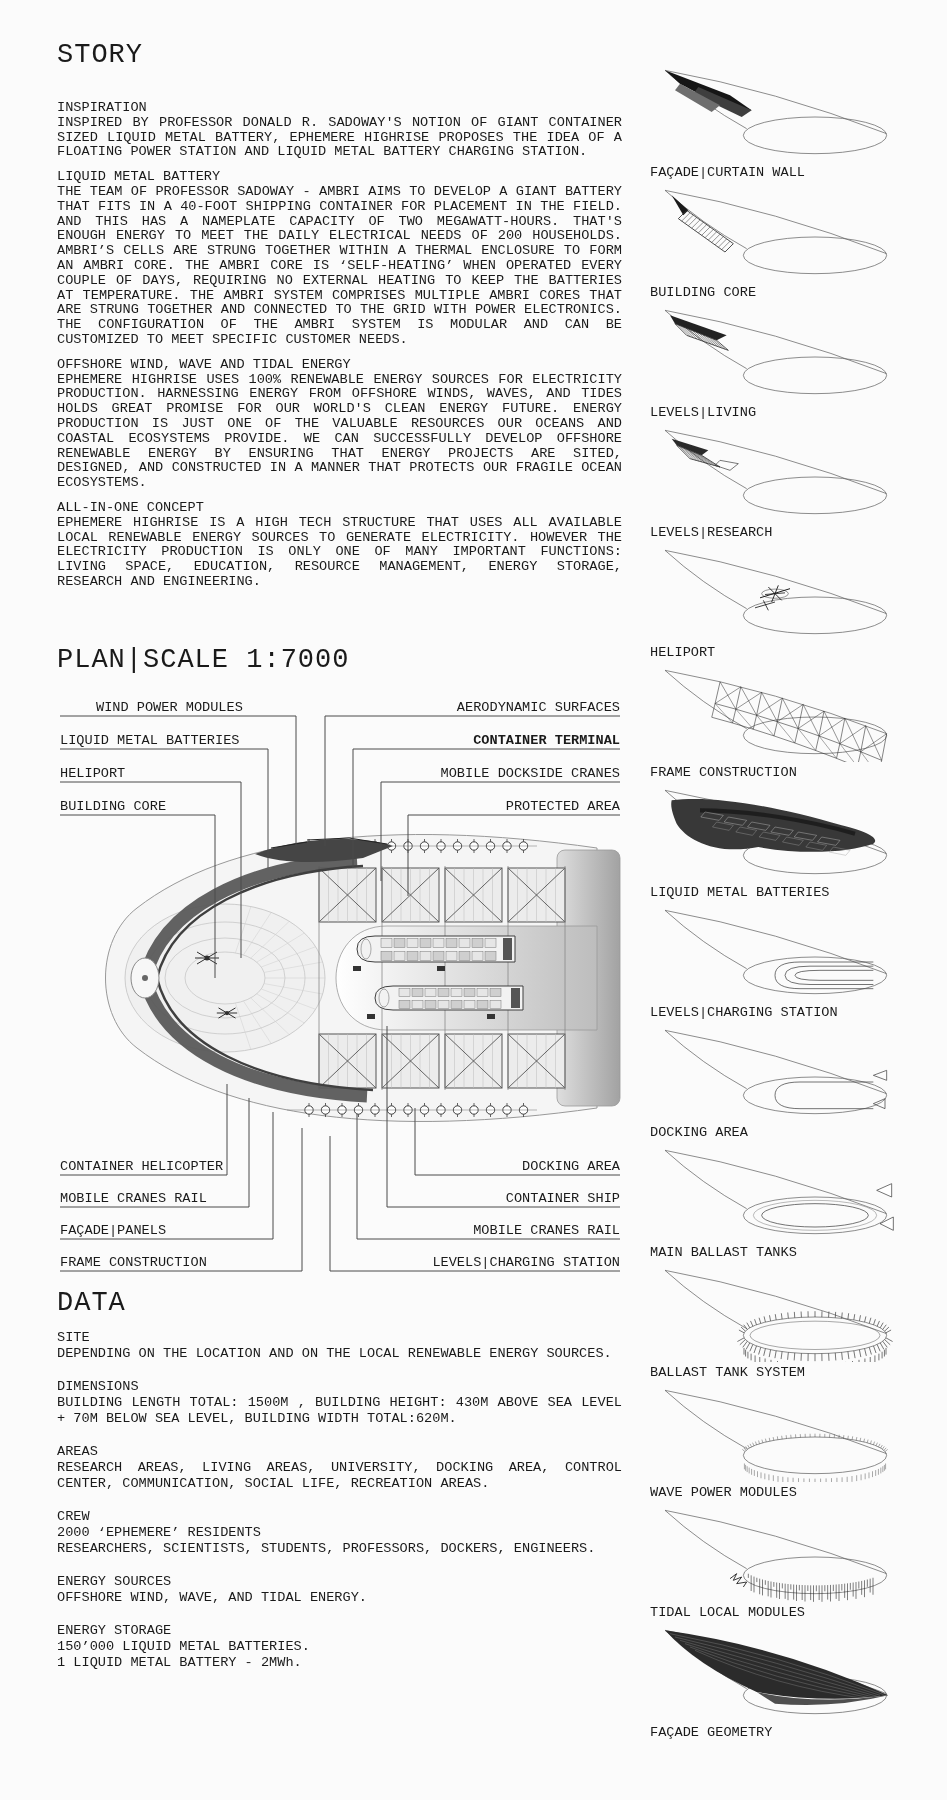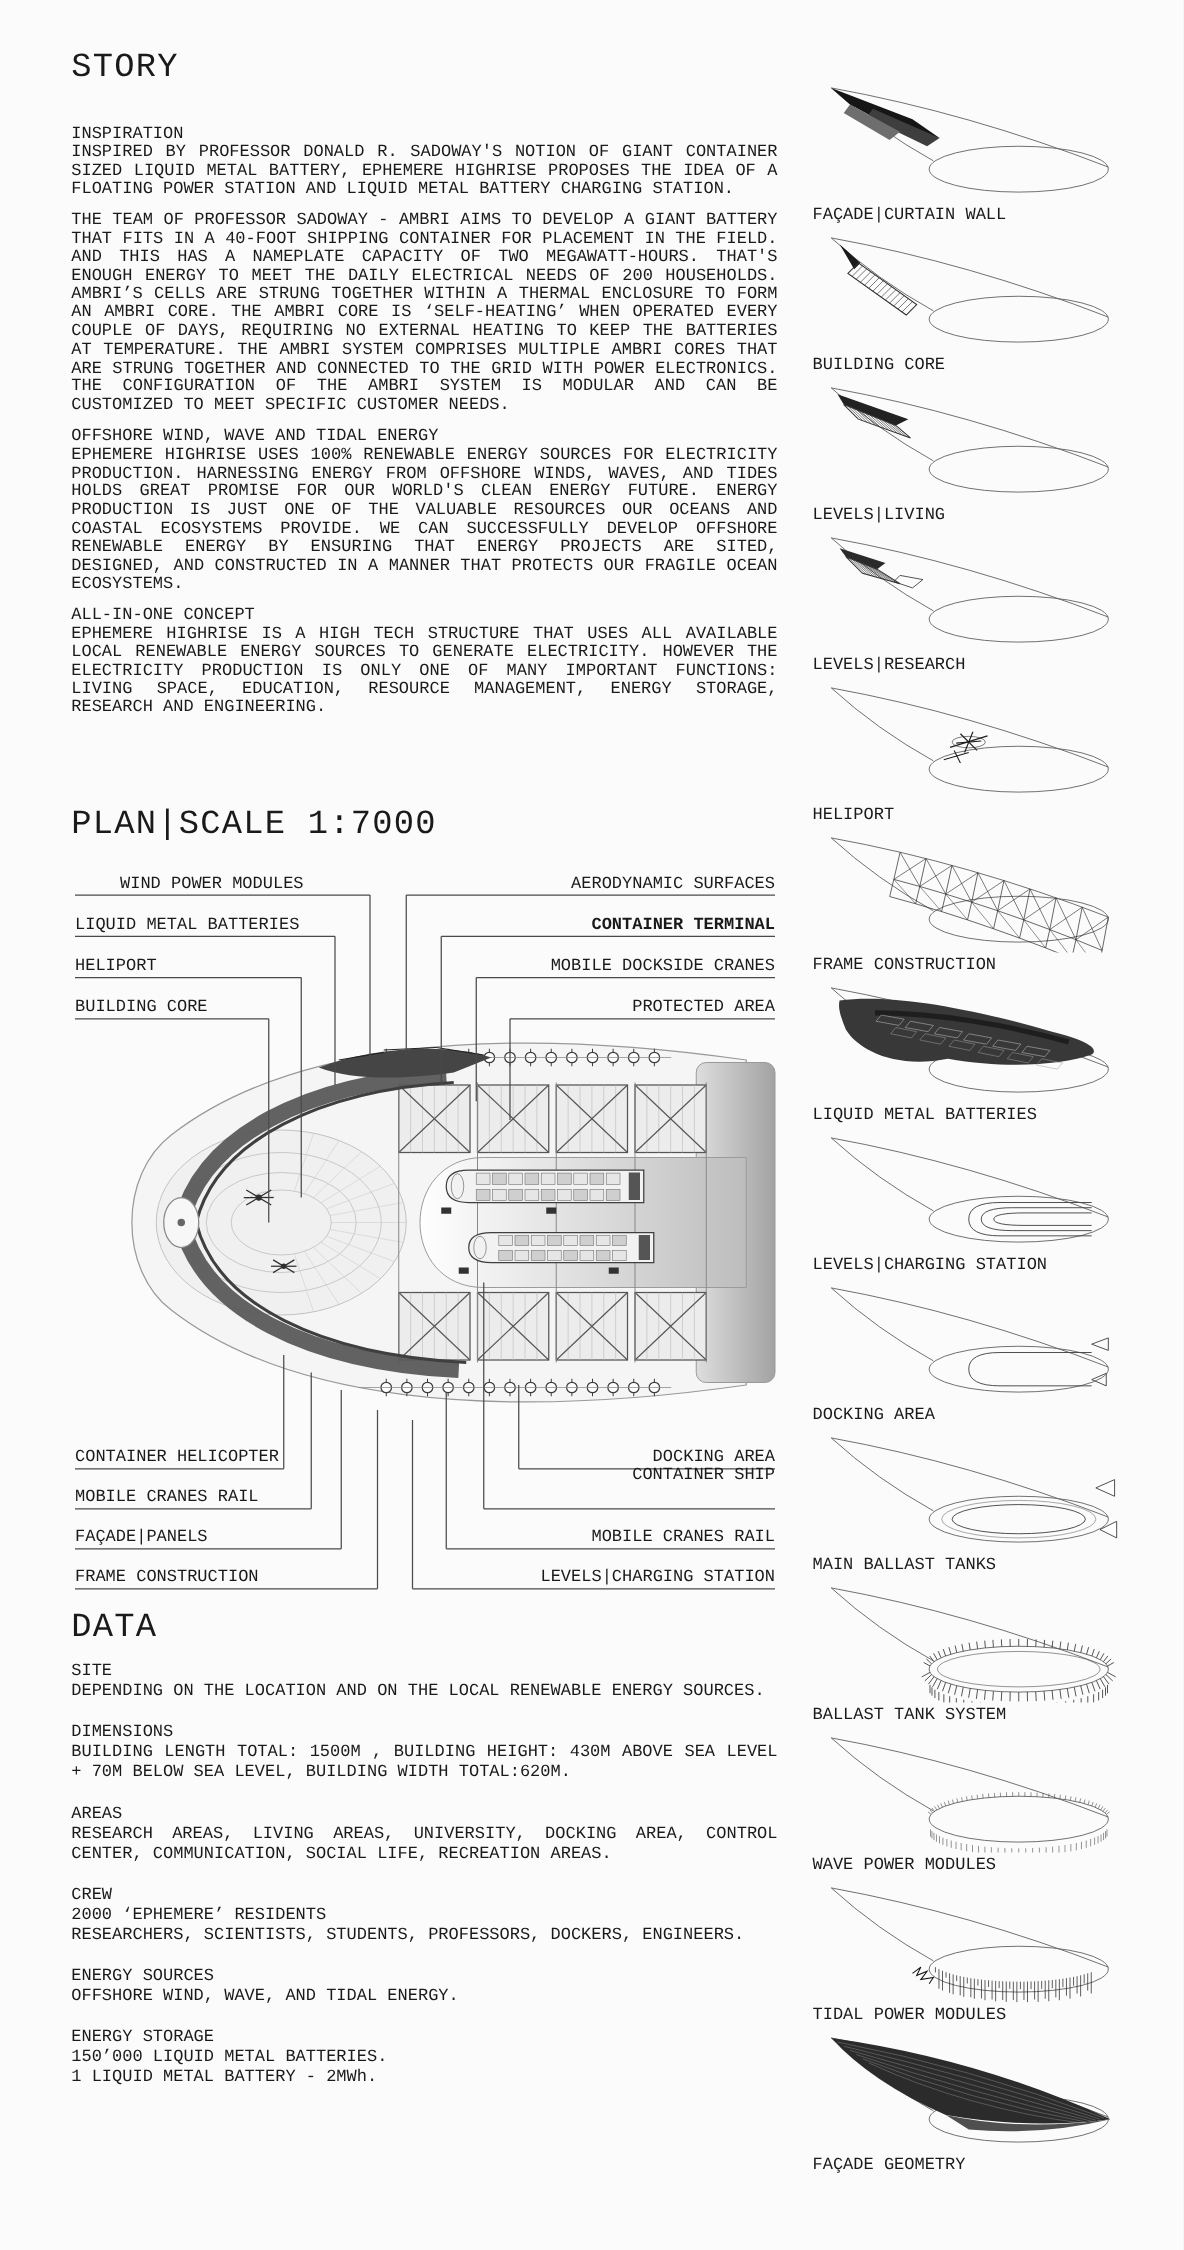--- a/index.html
+++ b/index.html
@@ -40,20 +40,21 @@
 
 <div class="page">
   <div class="left-col">
     <h1 class="board-h" id="story-heading">STORY</h1>
     <div class="sections" id="story-sections">
         <div class="section">
           <div class="sec-label">INSPIRATION</div>
           <div class="sec-body">INSPIRED BY PROFESSOR DONALD R. SADOWAY'S NOTION OF GIANT CONTAINER SIZED LIQUID METAL BATTERY, EPHEMERE HIGHRISE PROPOSES THE IDEA OF A FLOATING POWER STATION AND LIQUID METAL BATTERY CHARGING STATION.</div>
         </div>
         <div class="section">
+          <div class="sec-label">LIQUID METAL BATTERY</div>
           <div class="sec-body">THE TEAM OF PROFESSOR SADOWAY - AMBRI AIMS TO DEVELOP A GIANT BATTERY THAT FITS IN A 40-FOOT SHIPPING CONTAINER FOR PLACEMENT IN THE FIELD. AND THIS HAS A NAMEPLATE CAPACITY OF TWO MEGAWATT-HOURS. THAT'S ENOUGH ENERGY TO MEET THE DAILY ELECTRICAL NEEDS OF 200 HOUSEHOLDS. AMBRI’S CELLS ARE STRUNG TOGETHER WITHIN A THERMAL ENCLOSURE TO FORM AN AMBRI CORE. THE AMBRI CORE IS ‘SELF-HEATING’ WHEN OPERATED EVERY COUPLE OF DAYS, REQUIRING NO EXTERNAL HEATING TO KEEP THE BATTERIES AT TEMPERATURE. THE AMBRI SYSTEM COMPRISES MULTIPLE AMBRI CORES THAT ARE STRUNG TOGETHER AND CONNECTED TO THE GRID WITH POWER ELECTRONICS. THE CONFIGURATION OF THE AMBRI SYSTEM IS MODULAR AND CAN BE CUSTOMIZED TO MEET SPECIFIC CUSTOMER NEEDS.</div>
         </div>
         <div class="section">
           <div class="sec-label">OFFSHORE WIND, WAVE AND TIDAL ENERGY</div>
           <div class="sec-body">EPHEMERE HIGHRISE USES 100% RENEWABLE ENERGY SOURCES FOR ELECTRICITY PRODUCTION. HARNESSING ENERGY FROM OFFSHORE WINDS, WAVES, AND TIDES HOLDS GREAT PROMISE FOR OUR WORLD'S CLEAN ENERGY FUTURE. ENERGY PRODUCTION IS JUST ONE OF THE VALUABLE RESOURCES OUR OCEANS AND COASTAL ECOSYSTEMS PROVIDE. WE CAN SUCCESSFULLY DEVELOP OFFSHORE RENEWABLE ENERGY BY ENSURING THAT ENERGY PROJECTS ARE SITED, DESIGNED, AND CONSTRUCTED IN A MANNER THAT PROTECTS OUR FRAGILE OCEAN ECOSYSTEMS.</div>
         </div>
         <div class="section">
           <div class="sec-label">ALL-IN-ONE CONCEPT</div>
           <div class="sec-body">EPHEMERE HIGHRISE IS A HIGH TECH STRUCTURE THAT USES ALL AVAILABLE LOCAL RENEWABLE ENERGY SOURCES TO GENERATE ELECTRICITY. HOWEVER THE ELECTRICITY PRODUCTION IS ONLY ONE OF MANY IMPORTANT FUNCTIONS: LIVING SPACE, EDUCATION, RESOURCE MANAGEMENT, ENERGY STORAGE, RESEARCH AND ENGINEERING.</div>
         </div>
@@ -326,21 +327,21 @@
         <div class="plan-label pl-left" style="top: 103px;">BUILDING CORE</div>
         <div class="plan-label pl-right" style="top: 4px;">AERODYNAMIC SURFACES</div>
         <div class="plan-label pl-right" style="top: 37px; font-weight: bold;">CONTAINER TERMINAL</div>
         <div class="plan-label pl-right" style="top: 70px;">MOBILE DOCKSIDE CRANES</div>
         <div class="plan-label pl-right" style="top: 103px;">PROTECTED AREA</div>
         <div class="plan-label pl-left" style="top: 463px;">CONTAINER HELICOPTER</div>
         <div class="plan-label pl-left" style="top: 495px;">MOBILE CRANES RAIL</div>
         <div class="plan-label pl-left" style="top: 527px;">FAÇADE|PANELS</div>
         <div class="plan-label pl-left" style="top: 559px;">FRAME CONSTRUCTION</div>
         <div class="plan-label pl-right" style="top: 463px;">DOCKING AREA</div>
-        <div class="plan-label pl-right" style="top: 477px;">CONTAINER SHIP</div>
+        <div class="plan-label pl-right" style="top: 495px;">CONTAINER SHIP</div>
         <div class="plan-label pl-right" style="top: 527px;">MOBILE CRANES RAIL</div>
         <div class="plan-label pl-right" style="top: 559px;">LEVELS|CHARGING STATION</div>
       </div>
 
     <h1 class="board-h" id="data-heading">DATA</h1>
     <div class="sections" id="data-sections">
         <div class="section">
           <div class="sec-label">SITE</div>
           <div class="sec-body">DEPENDING ON THE LOCATION AND ON THE LOCAL RENEWABLE ENERGY SOURCES.</div>
         </div>
@@ -837,21 +838,21 @@
             <line x1="247.2" y1="96.0" x2="247.2" y2="116.3" stroke="#222" stroke-width="0.7"></line>
             <line x1="250.6" y1="95.4" x2="250.6" y2="103.9" stroke="#222" stroke-width="0.7"></line>
             <line x1="254.0" y1="94.7" x2="254.0" y2="111.4" stroke="#222" stroke-width="0.7"></line>
             <line x1="257.4" y1="93.9" x2="257.4" y2="114.2" stroke="#222" stroke-width="0.7"></line>
             <line x1="260.8" y1="93.0" x2="260.8" y2="101.8" stroke="#222" stroke-width="0.7"></line>
             <line x1="264.2" y1="92.0" x2="264.2" y2="108.6" stroke="#222" stroke-width="0.7"></line>
             <line x1="267.6" y1="90.9" x2="267.6" y2="111.3" stroke="#222" stroke-width="0.7"></line>
             <path d="M96,92 l8,-6 l-4,8 l10,-4 l-6,8 l12,-2 l-4,6" stroke="#111" fill="none" stroke-width="1"></path>
           </svg>
         </div>
-        <div class="sb-label">TIDAL POWER MODULES</div>
+        <div class="sb-label">TIDAL LOCAL MODULES</div>
       </div>
       <div class="sb-item">
         <div class="sb-fig">
           <svg viewBox="0 0 300 120" xmlns="http://www.w3.org/2000/svg">
             <path d="M18,10 Q150,34 284,86" fill="none" stroke="#666" stroke-width="0.9"></path>
             <path d="M18,10 Q62,50 116,80" fill="none" stroke="#666" stroke-width="0.9"></path>
             <ellipse cx="198" cy="88" rx="86" ry="22" fill="none" stroke="#666" stroke-width="0.9"></ellipse>
             <path d="M18,10 Q160,30 286,88 Q210,98 128,84 Q56,52 18,10 Z" fill="#2b2b2b"></path>
             <path d="M24,14 Q150,38 280,87" stroke="#9a9a9a" stroke-width="0.5" fill="none" opacity="0.8"></path>
             <path d="M30,18 Q150,46 276,88" stroke="#9a9a9a" stroke-width="0.5" fill="none" opacity="0.8"></path>

